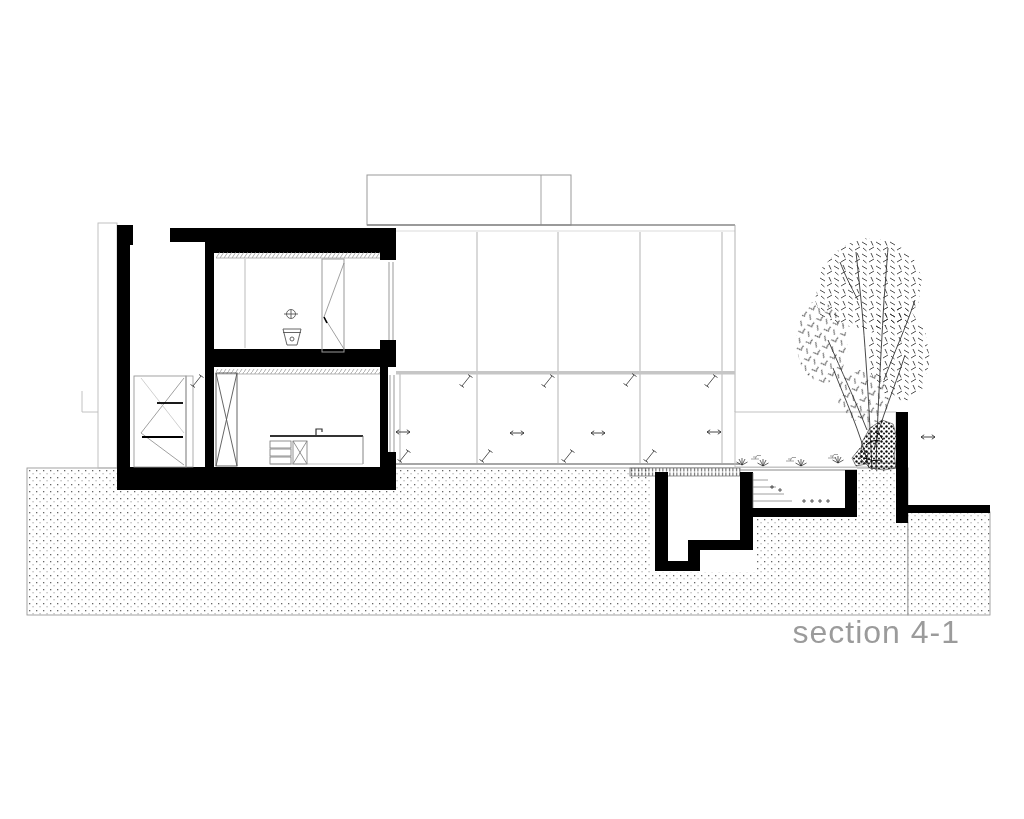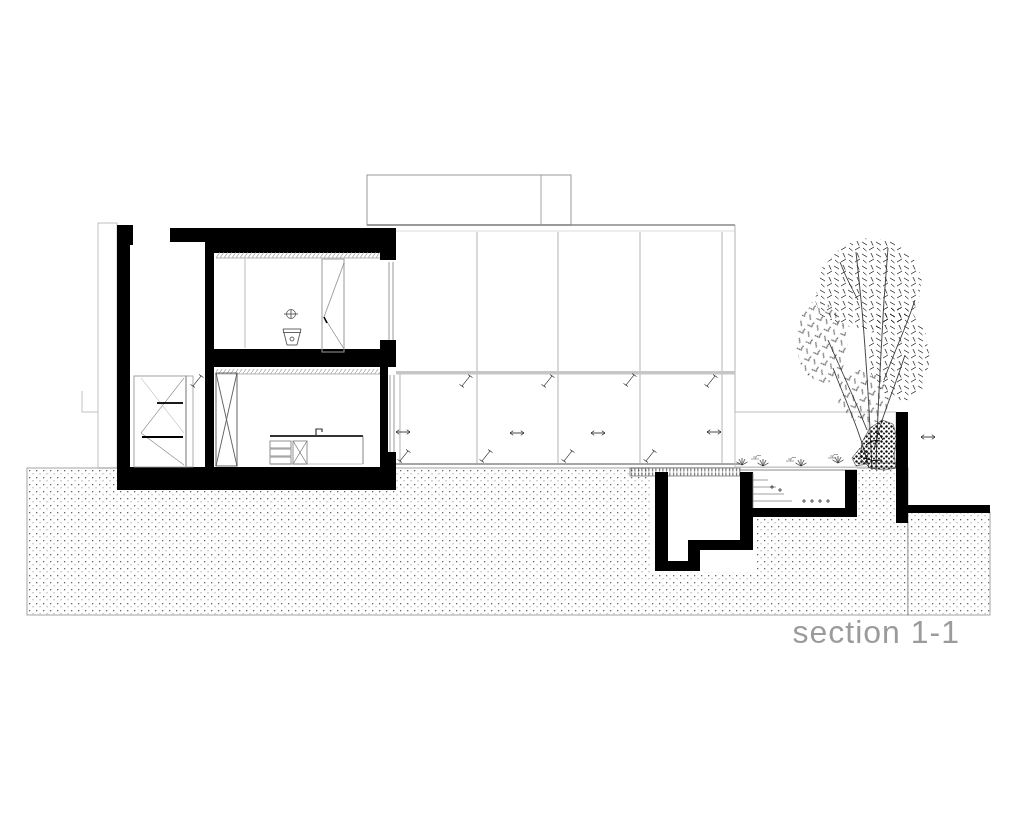--- a/index.html
+++ b/index.html
@@ -257,15 +257,15 @@
     </g>
 
     <g stroke="#111" stroke-width="0.5">
       <polygon fill="url(#bushdots)" points="862,442 870,428 882,420 893,424 897,438 894,455 896,468 884,470 870,468 860,458"></polygon>
       <polygon fill="url(#bushdots)" points="852,458 860,448 868,452 866,464 856,466"></polygon>
       <path d="M866,445 q6,-6 14,-4 M864,458 q8,4 18,2 M875,432 q6,2 8,8" fill="none" stroke="#000" stroke-width="1"></path>
     </g>
   </g>
 </svg>
 
-<div class="drawing-title">section 1-1</div>
+<div class="drawing-title">section 4-1</div>
 
 </div>
 
 </body></html>

